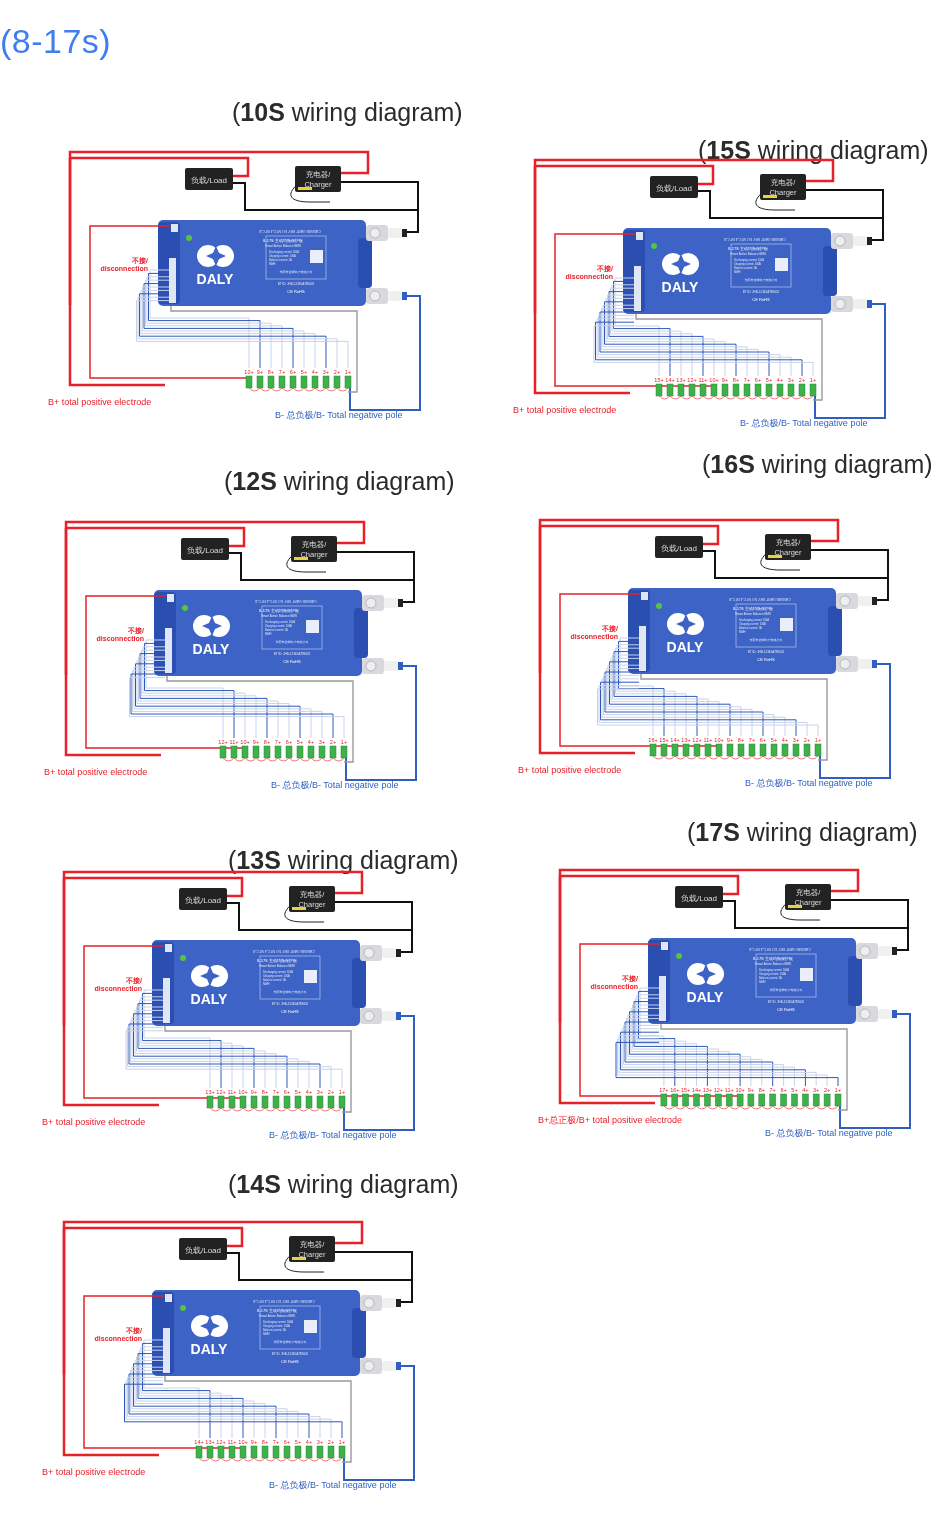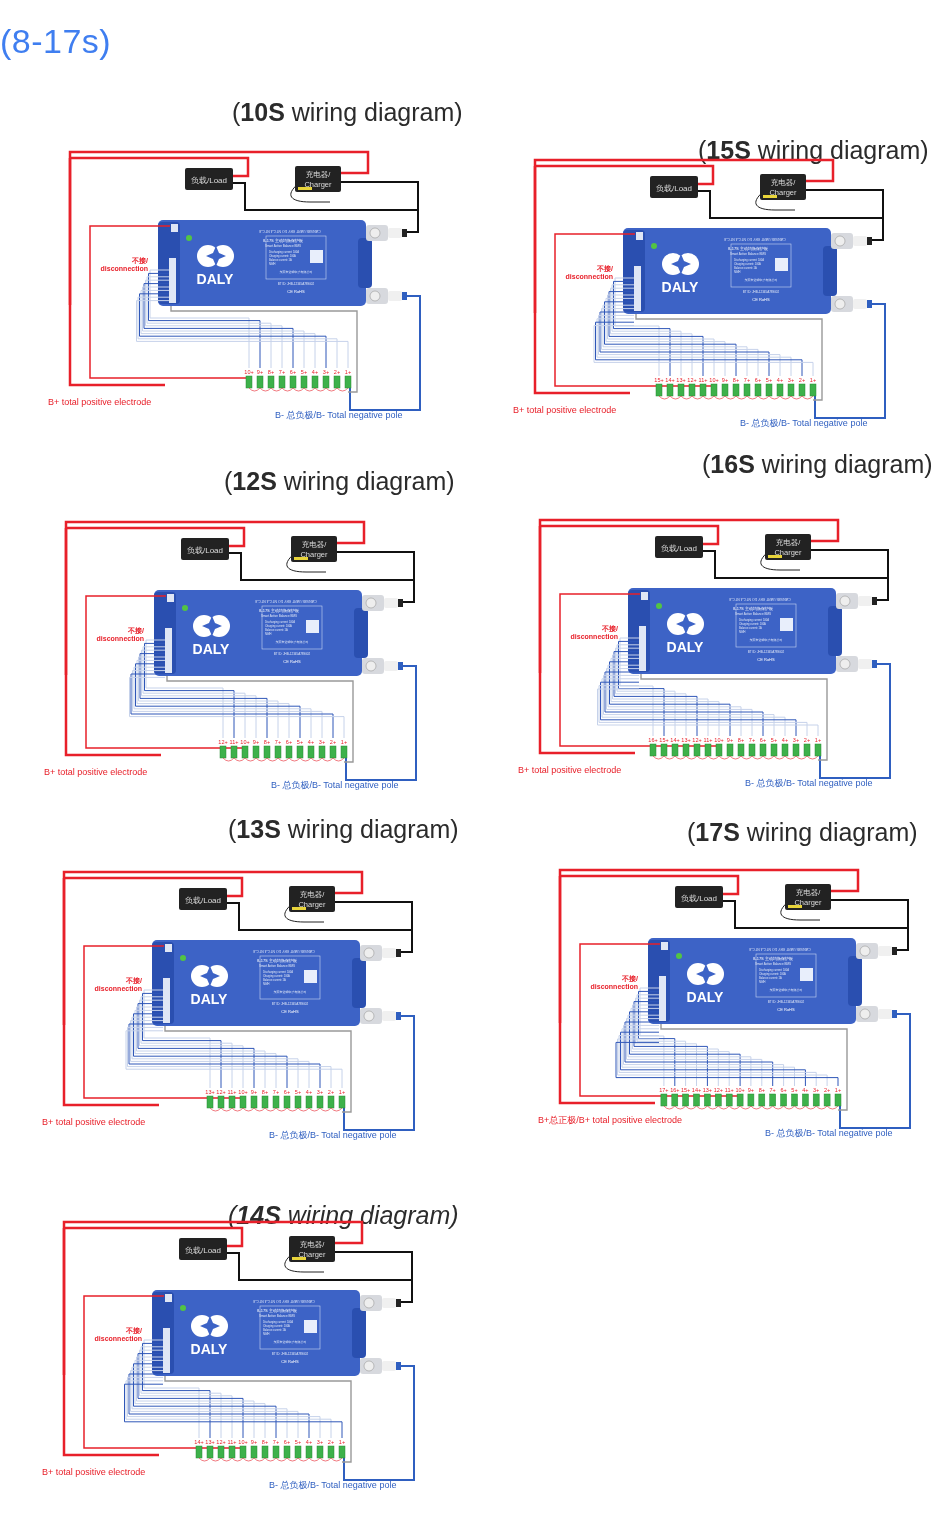--- a/index.html
+++ b/index.html
@@ -14,23 +14,23 @@
 </style>
 </head>
 <body>
 
 <div class="main-title">(8-17s)</div>
 
 <div class="diagram-title" style="left:232px; top:98px;">(<b>10S</b><span> wiring diagram</span>)</div>
 <div class="diagram-title" style="left:698px; top:88px;margin-top:48px;">(<b>15S</b><span> wiring diagram</span>)</div>
 <div class="diagram-title" style="left:224px; top:467px;">(<b>12S</b><span> wiring diagram</span>)</div>
 <div class="diagram-title" style="left:702px; top:450px;">(<b>16S</b><span> wiring diagram</span>)</div>
-<div class="diagram-title" style="left:228px; top:815px;">(<b>13S</b><span> wiring diagram</span>)</div>
+<div class="diagram-title" style="left:228px; top:846px;">(<b>13S</b><span> wiring diagram</span>)</div>
 <div class="diagram-title" style="left:687px; top:818px;">(<b>17S</b><span> wiring diagram</span>)</div>
-<div class="diagram-title" style="left:228px; top:1201px;font-style:italic;">(<b>14S</b><span> wiring diagram</span>)</div>
+<div class="diagram-title" style="left:228px; top:1170px;">(<b>14S</b><span> wiring diagram</span>)</div>
 
 <div class="panel" style="left:40px; top:140px;"><svg width="440" height="300" viewBox="0 0 440 300">
       <polyline points="30,165 30,12 328,12 328,33 300,33" fill="none" stroke="#e8202a" stroke-width="2.5"></polyline>
       <polyline points="30,18 208,18 208,36 190,36" fill="none" stroke="#e8202a" stroke-width="2.5"></polyline>
       <polyline points="30,18 30,245 125,245" fill="none" stroke="#e8202a" stroke-width="2.5"></polyline>
       <g>
         <rect x="145" y="28" width="48" height="22" rx="2" fill="#222222"></rect>
         <text x="169" y="43" fill="#ddd" font-size="8" text-anchor="middle">负载/Load</text>
       </g>
       <g>

